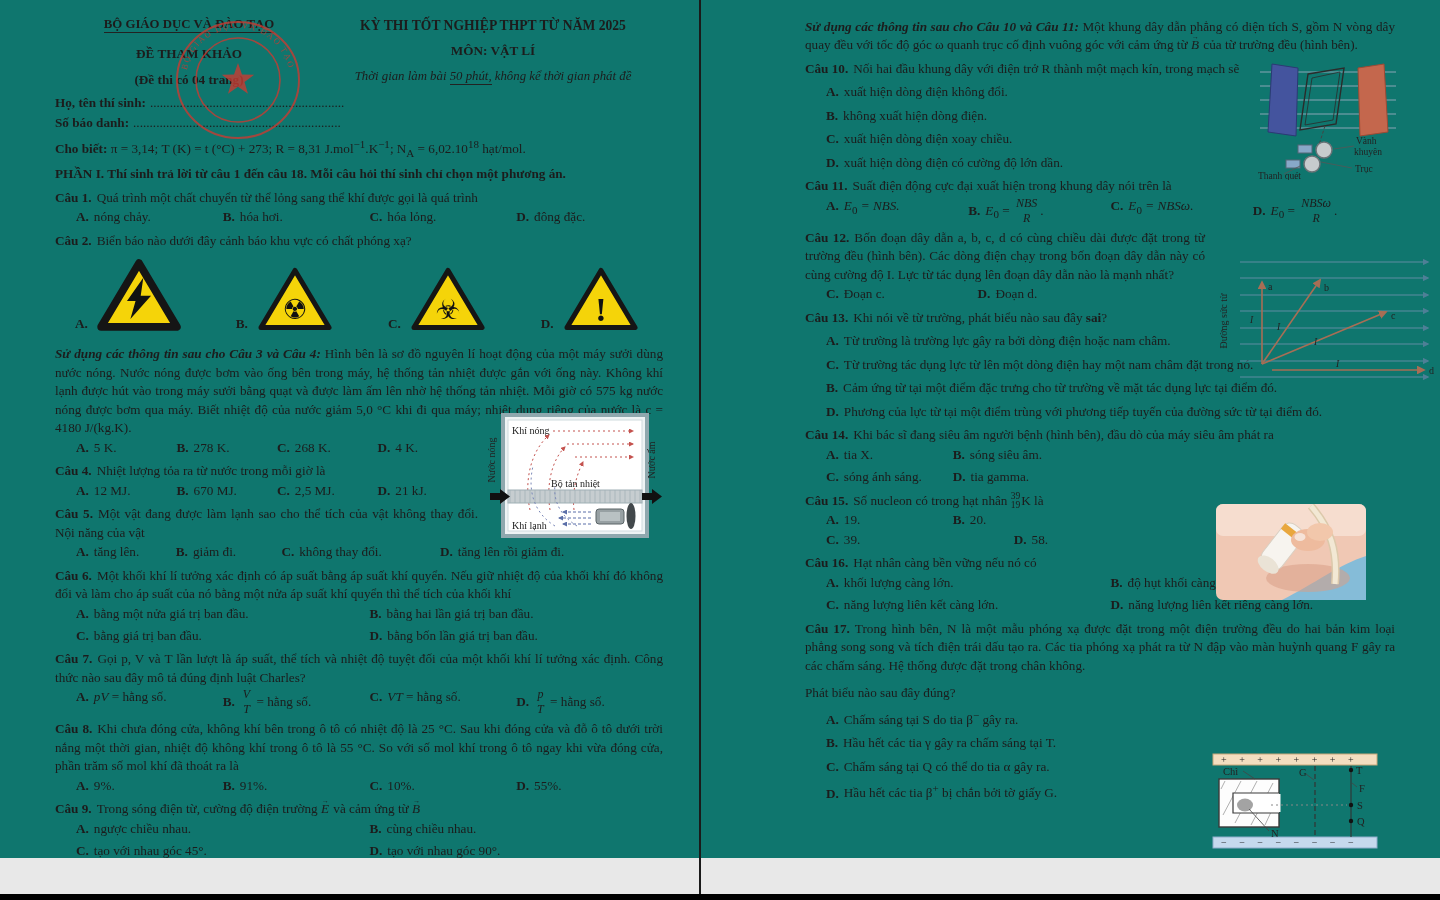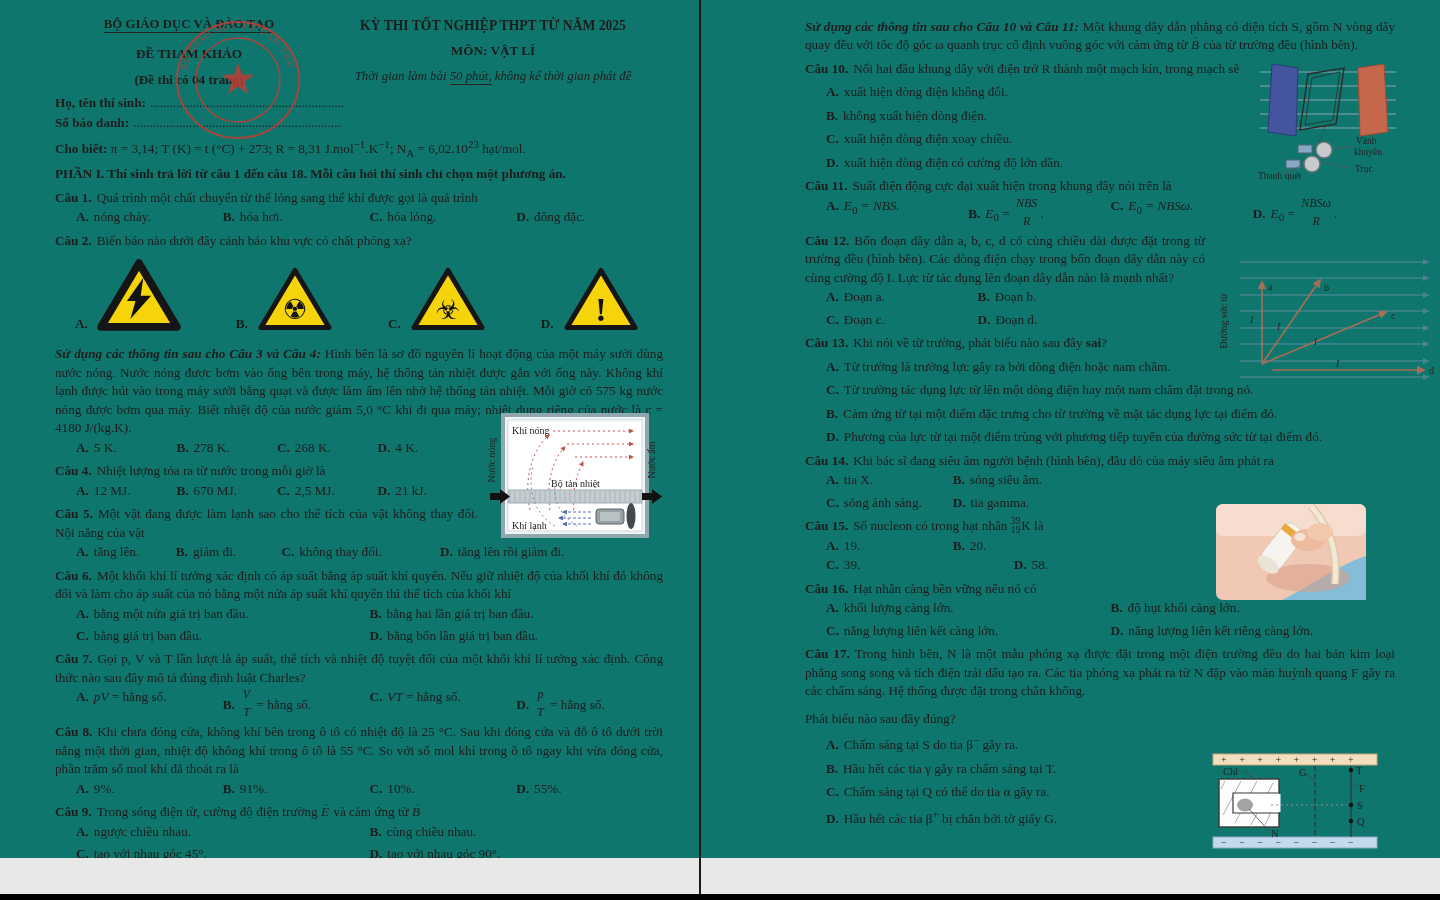--- a/index.html
+++ b/index.html
@@ -30,21 +30,21 @@
   .qp{margin:5px 0 1px;text-align:justify;}
   .ql{font-weight:bold;margin-right:5px;}
   .intro{margin:6px 0 1px;text-align:justify;}
   .intro .lead{font-weight:bold;font-style:italic;}
   .row{display:flex;padding-left:21px;margin:1px 0 4px;}
   .opt .k{font-weight:bold;margin-right:5px;}
   .w25{width:25%}.w50{width:50%}.w33{width:33%}.w40{width:40%}
   .stack{padding-left:21px;margin:2px 0 4px;}
   .stack .opt{display:block;margin:5px 0;}
   .frac{display:inline-block;vertical-align:-0.55em;text-align:center;line-height:1;font-style:italic;}
-  .frac .fn{display:block;padding:0 3px 1px;border-bottom:4px solid #0f766e;font-size:12px;}
+  .frac .fn{display:block;padding:0 3px 1px;border-bottom:1px solid #0f766e;font-size:12px;}
   .frac .fd{display:block;padding:1px 3px 0;font-size:12px;}
   .vec{position:relative;display:inline-block;padding-right:1px;}
   .vec::after{content:"\2192";position:absolute;top:-0.62em;left:0.08em;font-size:0.55em;}
   .nuclide{display:inline-block;text-align:right;line-height:0.95;vertical-align:-3px;margin-right:1px;}
   .nuclide span{display:block;font-size:9.5px;}
   .signsrow{display:flex;gap:54px;padding:6px 0 6px 20px;align-items:flex-end;}
   .sign{display:flex;align-items:flex-end;gap:8px;}
   .sign .k{font-weight:bold;}
   .fig{position:absolute;}
   .fig text{font-family:"Liberation Serif","DejaVu Serif",serif;fill:#222;}
@@ -76,21 +76,21 @@
       <ellipse cx="65" cy="62" rx="61" ry="58" fill="none" stroke="#cc3a31" stroke-width="2"></ellipse>
       <circle cx="65" cy="62" r="42" fill="none" stroke="#cc3a31" stroke-width="1.6"></circle>
       <polygon points="65,45 69,56.5 81.2,56.7 71.5,64.1 75,75.8 65,68.8 55,75.8 58.5,64.1 48.8,56.7 61,56.5" fill="#cc3a31"></polygon>
       <text font-size="8.5" fill="#cc3a31" letter-spacing="1.5"><textPath href="#sp" startOffset="6%">BỘ GIÁO DỤC VÀ ĐÀO TẠO</textPath></text>
     </svg>
   </div>
 
   <div class="fillline"><b>Họ, tên thí sinh:</b><span>...........................................................</span></div>
   <div class="fillline"><b>Số báo danh:</b><span>...............................................................</span></div>
 
-  <div class="given"><b>Cho biết:</b><span> π = 3,14; T (K) = t (°C) + 273; R = 8,31 J.mol</span><sup>−1</sup><span>.K</span><sup>−1</sup><span>; N</span><sub>A</sub><span> = 6,02.10</span><sup>23</sup><span> hạt/mol.</span></div>
+  <div class="given"><b>Cho biết:</b><span> π = 3,14; T (K) = t (°C) + 273; R = 8,31 J.mol</span><sup>−1</sup><span>.K</span><sup>−1</sup><span>; N</span><sub>A</sub><span> = 6,02.10</span><sup>18</sup><span> hạt/mol.</span></div>
   <div class="part">PHẦN I. Thí sinh trả lời từ câu 1 đến câu 18. Mỗi câu hỏi thí sinh chỉ chọn một phương án.</div>
 
   <p class="qp"><b class="ql">Câu 1.</b><span>Quá trình một chất chuyển từ thể lỏng sang thể khí được gọi là quá trình</span></p>
   <div class="row">
     <span class="opt w25"><b class="k">A.</b><span>nóng chảy.</span></span>
     <span class="opt w25"><b class="k">B.</b><span>hóa hơi.</span></span>
     <span class="opt w25"><b class="k">C.</b><span>hóa lỏng.</span></span>
     <span class="opt w25"><b class="k">D.</b><span>đông đặc.</span></span>
   </div>
 
@@ -244,24 +244,20 @@
   <p class="qp"><b class="ql">Câu 11.</b><span>Suất điện động cực đại xuất hiện trong khung dây nói trên là</span></p>
   <div class="row">
     <span class="opt w25"><b class="k">A.</b><i class="var">E</i><sub>0</sub><i class="var"> = NBS.</i></span>
     <span class="opt w25"><b class="k">B.</b><i class="var">E</i><sub>0</sub><span> = </span><span class="frac"><span class="fn">NBS</span><span class="fd">R</span></span><span>.</span></span>
     <span class="opt w25"><b class="k">C.</b><i class="var">E</i><sub>0</sub><i class="var"> = NBSω.</i></span>
     <span class="opt w25"><b class="k">D.</b><i class="var">E</i><sub>0</sub><span> = </span><span class="frac"><span class="fn">NBSω</span><span class="fd">R</span></span><span>.</span></span>
   </div>
 
   <p class="qp" style="margin-right:190px"><b class="ql">Câu 12.</b><span>Bốn đoạn dây dẫn a, b, c, d có cùng chiều dài được đặt trong từ trường đều (hình bên). Các dòng điện chạy trong bốn đoạn dây dẫn này có cùng cường độ I. Lực từ tác dụng lên đoạn dây dẫn nào là mạnh nhất?</span></p>
   <div class="row" style="margin-right:190px">
-    <span class="opt w40"><b class="k">A.</b><span>Đoạn a.</span></span>
-    <span class="opt w40"><b class="k">B.</b><span>Đoạn b.</span></span>
-  </div>
-  <div class="row" style="margin-right:190px">
     <span class="opt w40"><b class="k">C.</b><span>Đoạn c.</span></span>
     <span class="opt w40"><b class="k">D.</b><span>Đoạn d.</span></span>
   </div>
 
   <p class="qp" style="margin-right:190px"><b class="ql">Câu 13.</b><span>Khi nói về từ trường, phát biểu nào sau đây </span><b>sai</b><span>?</span></p>
   <div class="stack">
     <span class="opt"><b class="k">A.</b><span>Từ trường là trường lực gây ra bởi dòng điện hoặc nam châm.</span></span>
     <span class="opt"><b class="k">C.</b><span>Từ trường tác dụng lực từ lên một dòng điện hay một nam châm đặt trong nó.</span></span>
     <span class="opt"><b class="k">B.</b><span>Cảm ứng từ tại một điểm đặc trưng cho từ trường về mặt tác dụng lực tại điểm đó.</span></span>
     <span class="opt"><b class="k">D.</b><span>Phương của lực từ tại một điểm trùng với phương tiếp tuyến của đường sức từ tại điểm đó.</span></span>

